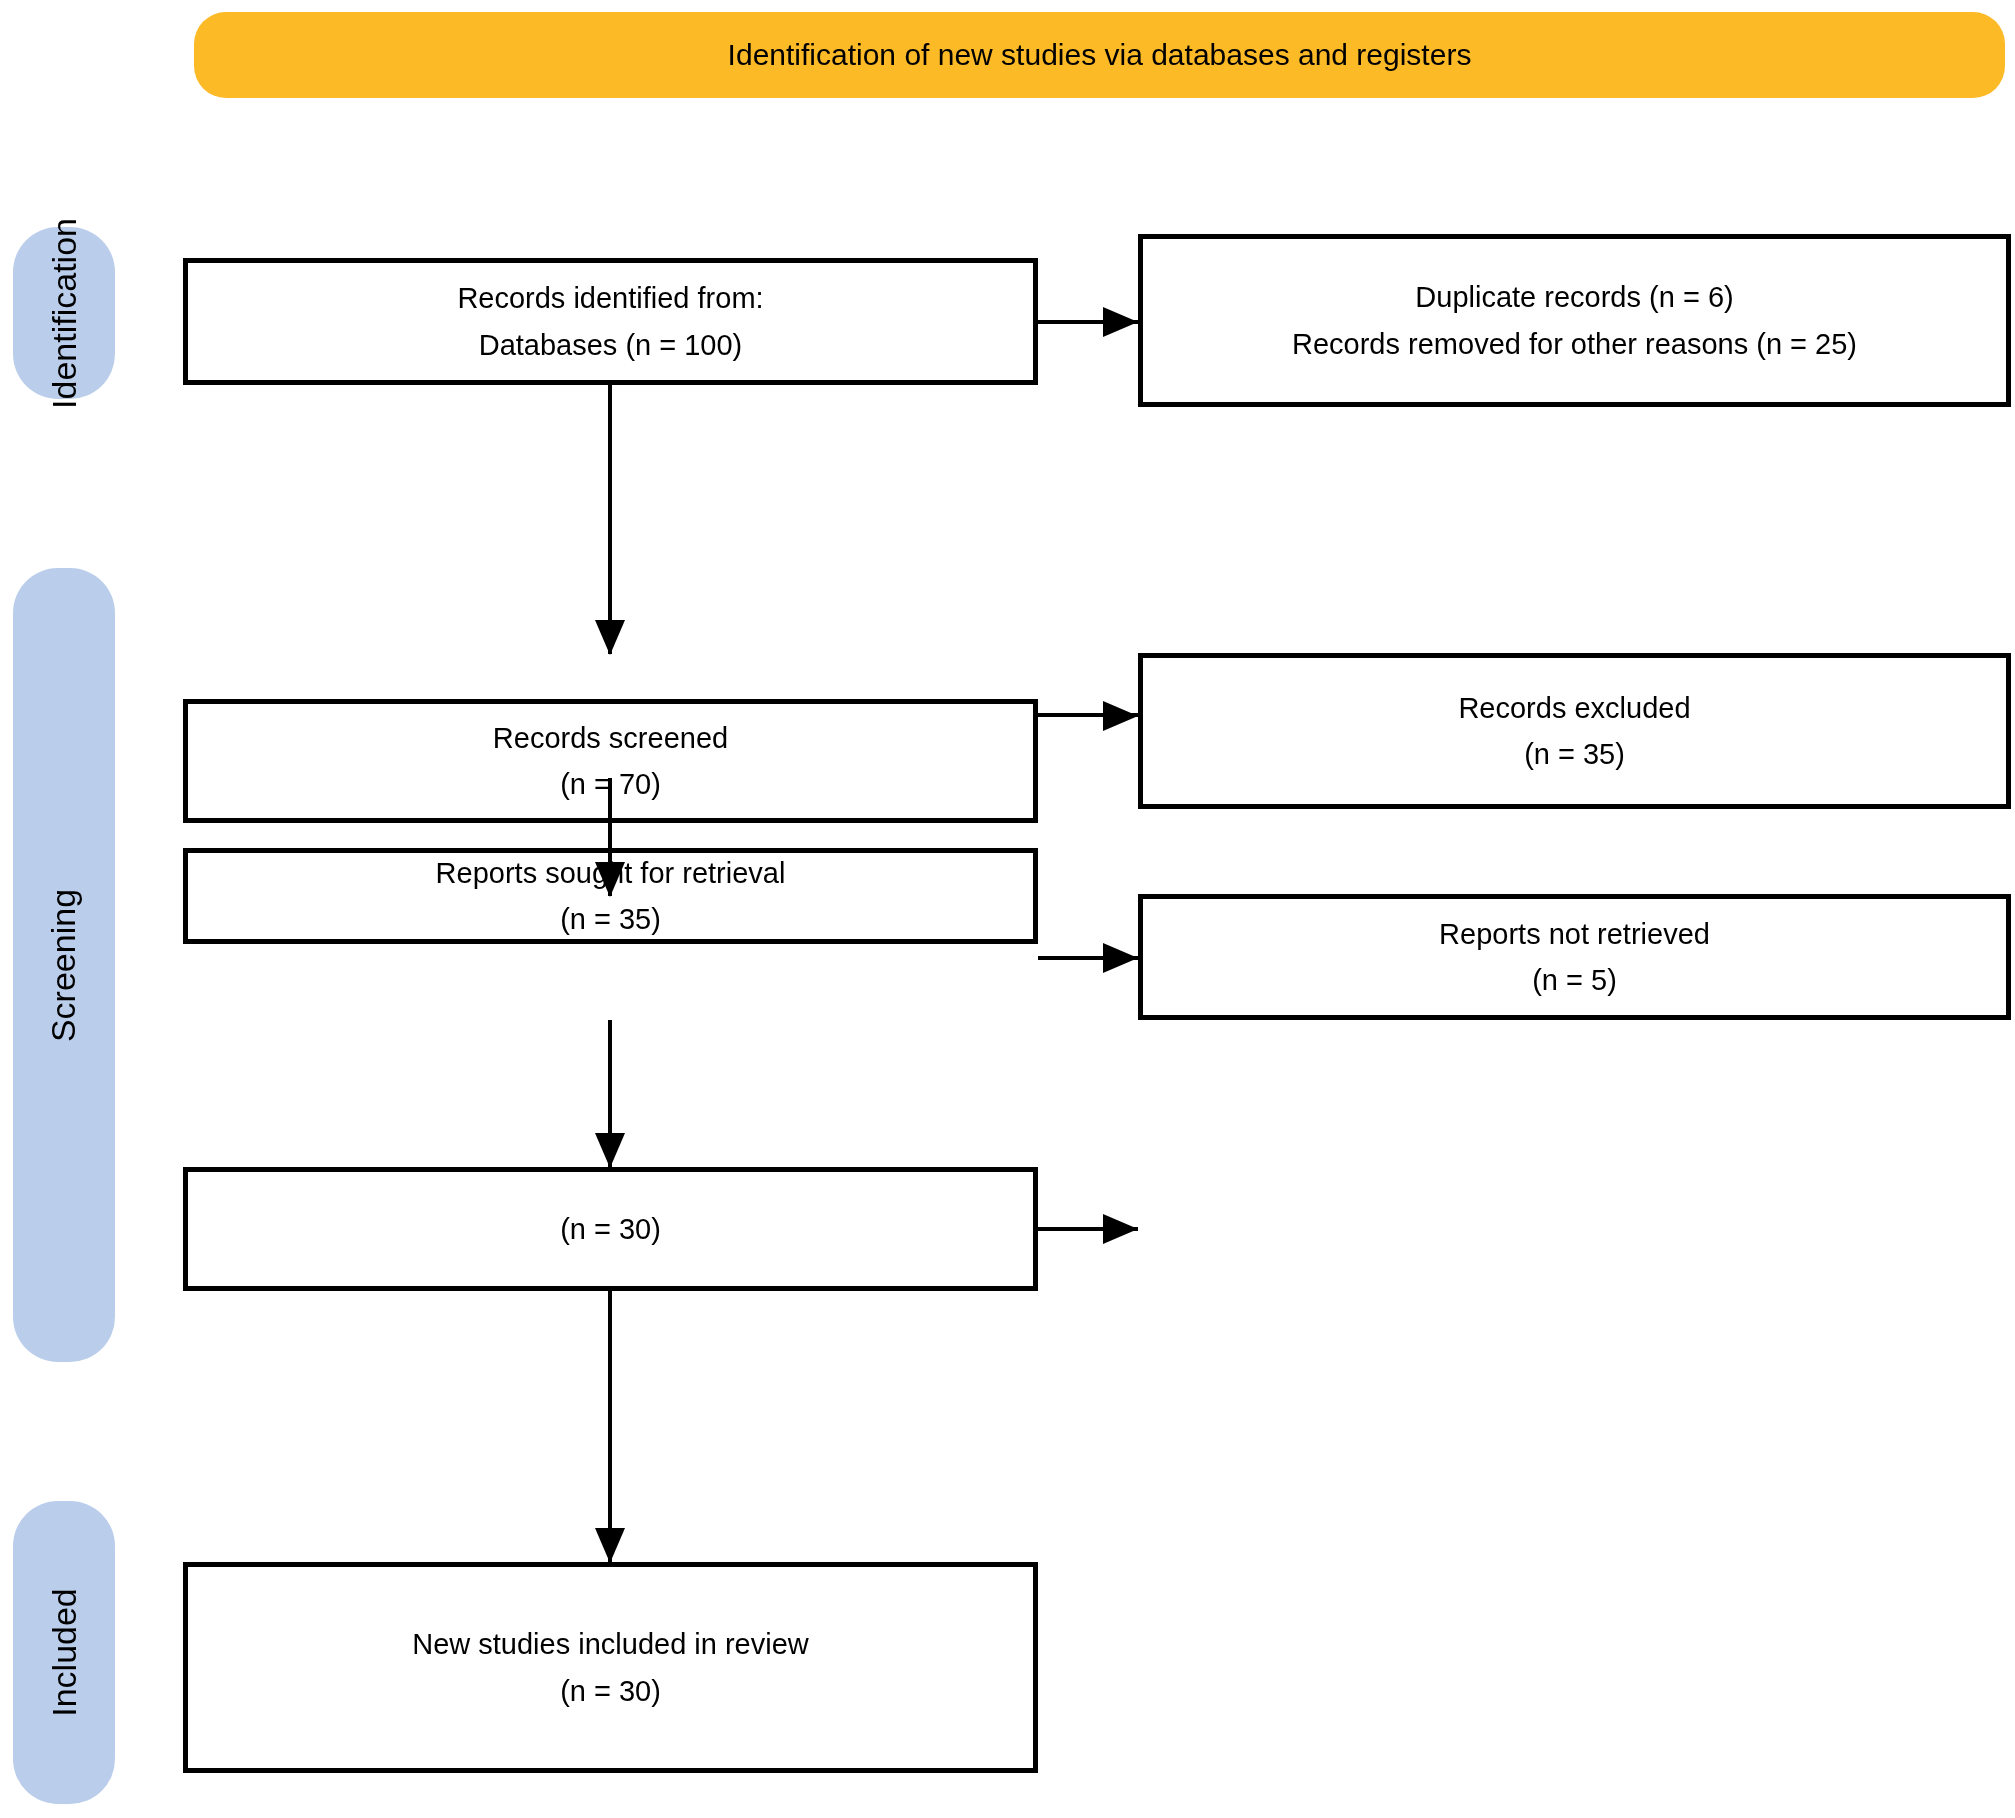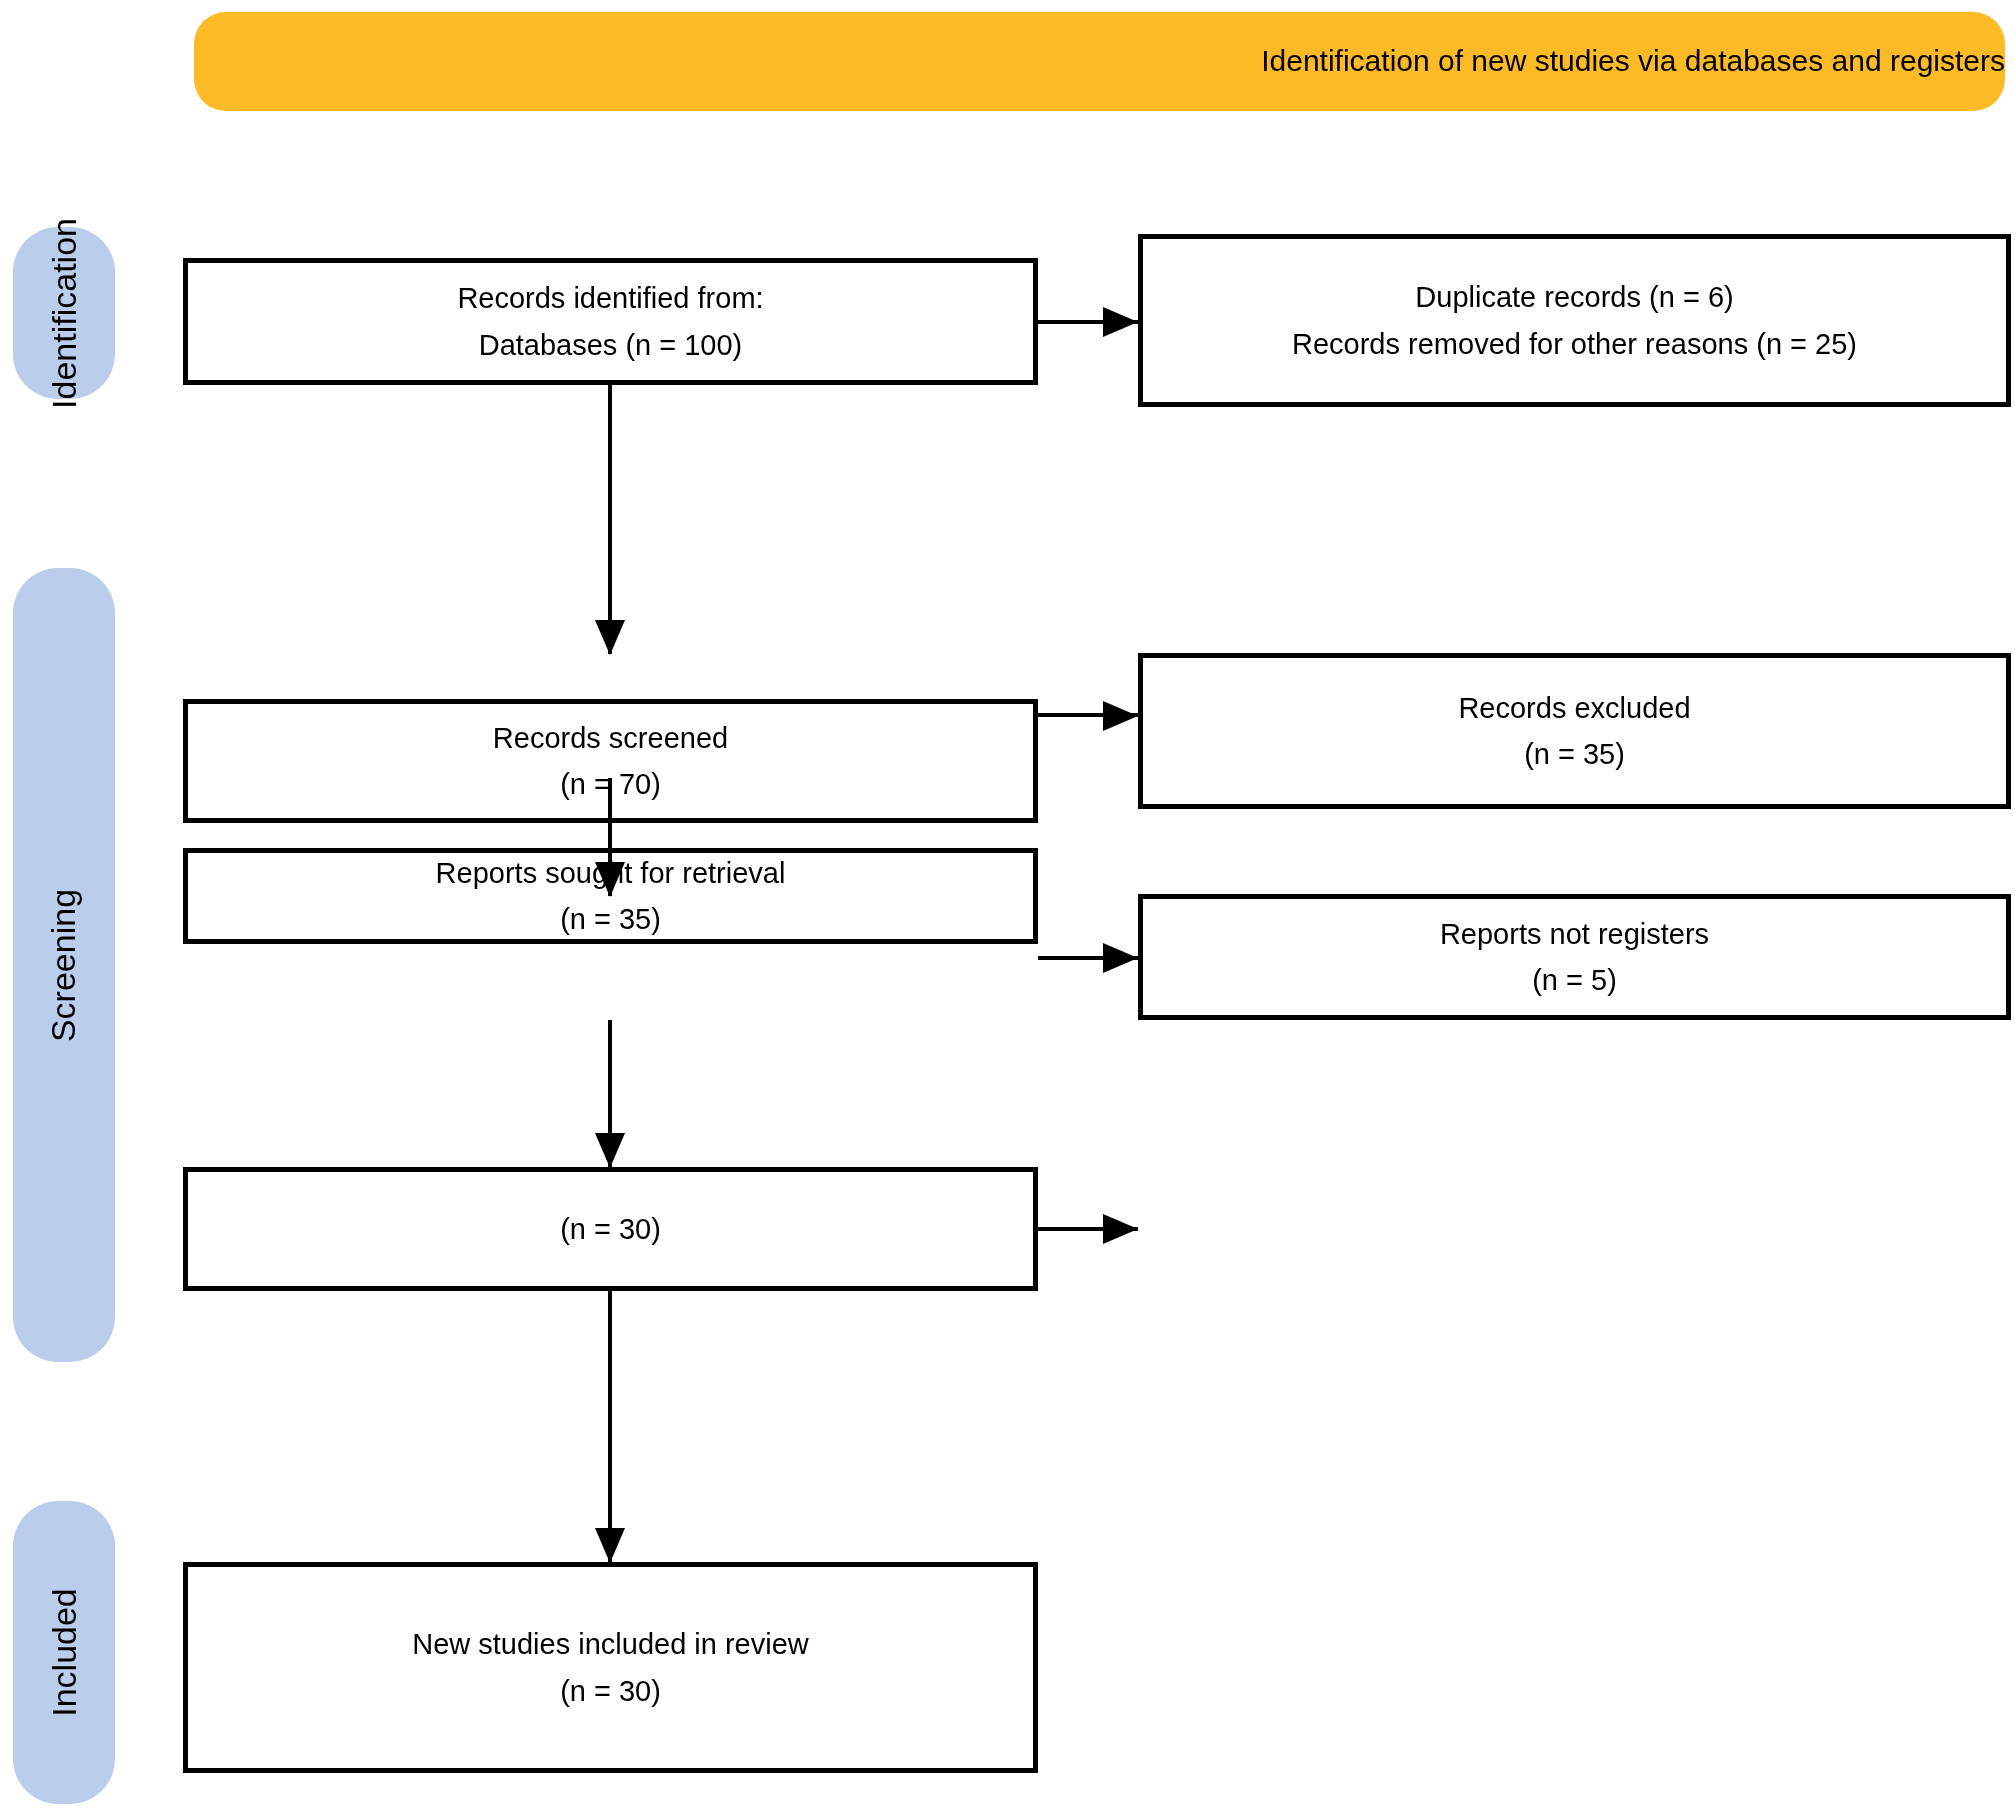--- a/index.html
+++ b/index.html
@@ -14,23 +14,23 @@
     width: 2015px;
     height: 1819px;
     background: #ffffff;
     overflow: hidden;
   }
 
   
   .banner {
     position: absolute;
     left: 194px; top: 11.6px;
-    width: 1811px; height: 99px;
+    width: 1811px; height: 86px;
     border-radius: 32px;
-    display: flex; align-items: center; justify-content: flex-end;
+    display: flex; align-items: center; justify-content: center;
     font-size: 30px;
   }
 
   
   .pill {
     position: absolute;
     left: 13px;
     width: 102px;
     border-radius: 45px;
     display: flex; align-items: center; justify-content: center;
@@ -139,21 +139,21 @@
 
   <div class="box col-right r1">
     <div>Duplicate records (n = 6)</div>
     <div>Records removed for other reasons (n = 25)</div>
   </div>
   <div class="box col-right r2">
     <div>Records excluded</div>
     <div>(n = 35)</div>
   </div>
   <div class="box col-right r3">
-    <div>Reports not registers</div>
+    <div>Reports not retrieved</div>
     <div>(n = 5)</div>
   </div>
 
   <div class="vline" style="top:385px; height:269px;"></div>
   <div class="head-down" style="top:620px;"></div>
 
   <div class="vline" style="top:778px; height:118px;"></div>
   <div class="head-down" style="top:862px;"></div>
 
   <div class="vline" style="top:1020px; height:147px;"></div>

